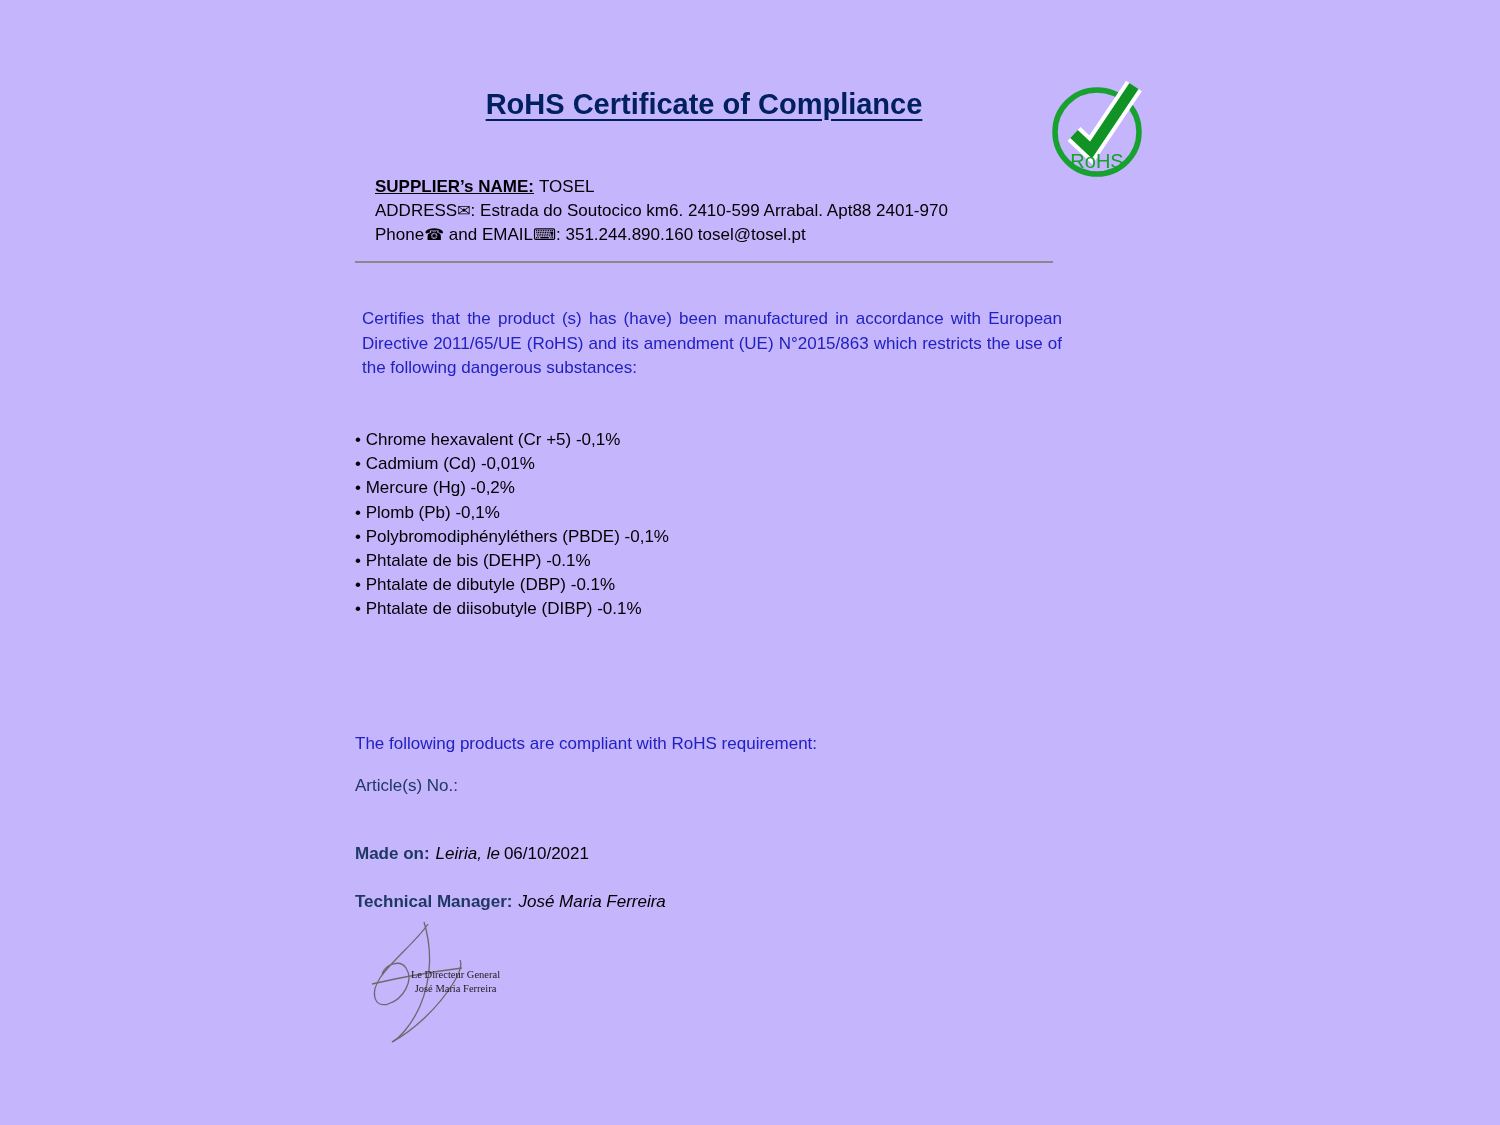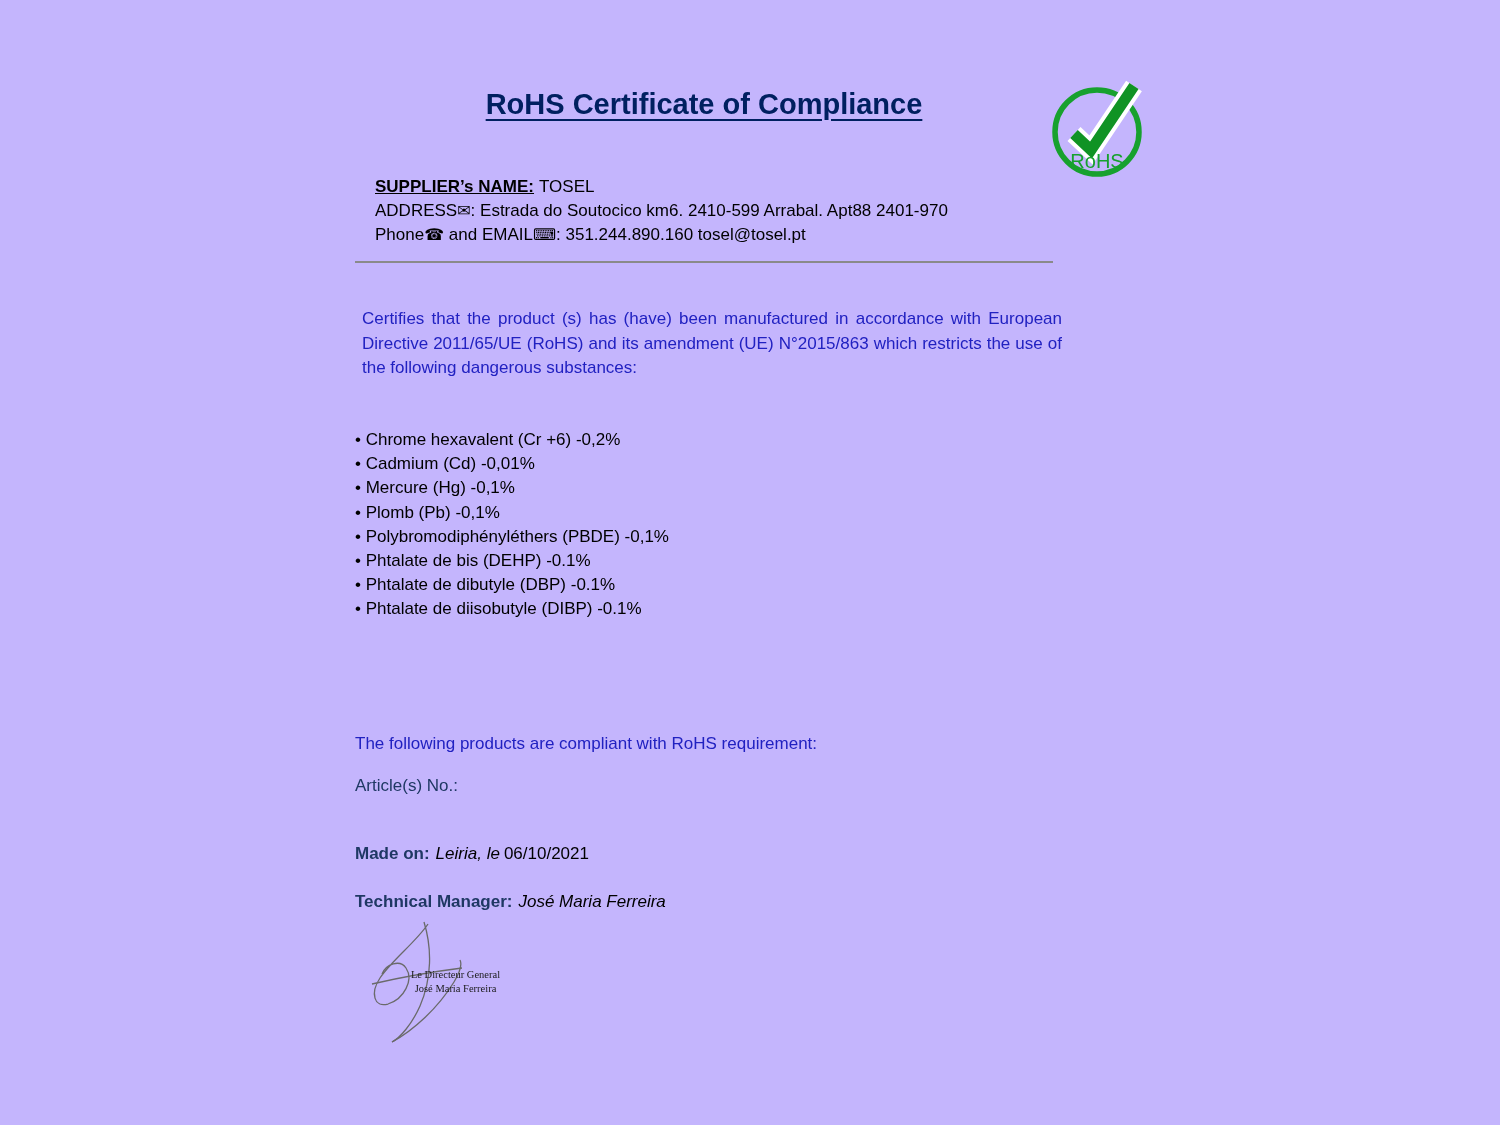--- a/index.html
+++ b/index.html
@@ -92,23 +92,23 @@
     <div>
       <span>Phone</span><span class="icon-glyph">☎</span><span> and EMAIL</span><span class="icon-glyph">⌨</span><span>: 351.244.890.160 tosel@tosel.pt</span>
     </div>
   </div>
 
   <div class="divider"></div>
 
   <p class="cert-par">Certifies that the product (s) has (have) been manufactured in accordance with European Directive 2011/65/UE (RoHS) and its amendment (UE) N°2015/863 which restricts the use of the following dangerous substances:</p>
 
   <ul class="substances">
-      <li>Chrome hexavalent (Cr +6) -0,2%</li>
+      <li>Chrome hexavalent (Cr +5) -0,1%</li>
       <li>Cadmium (Cd) -0,01%</li>
-      <li>Mercure (Hg) -0,1%</li>
+      <li>Mercure (Hg) -0,2%</li>
       <li>Plomb (Pb) -0,1%</li>
       <li>Polybromodiphényléthers (PBDE) -0,1%</li>
       <li>Phtalate de bis (DEHP) -0.1%</li>
       <li>Phtalate de dibutyle (DBP) -0.1%</li>
       <li>Phtalate de diisobutyle (DIBP) -0.1%</li>
     </ul>
 
   <div class="compliance">The following products are compliant with RoHS requirement:</div>
 
   <div class="article-line">Article(s) No.:</div>

